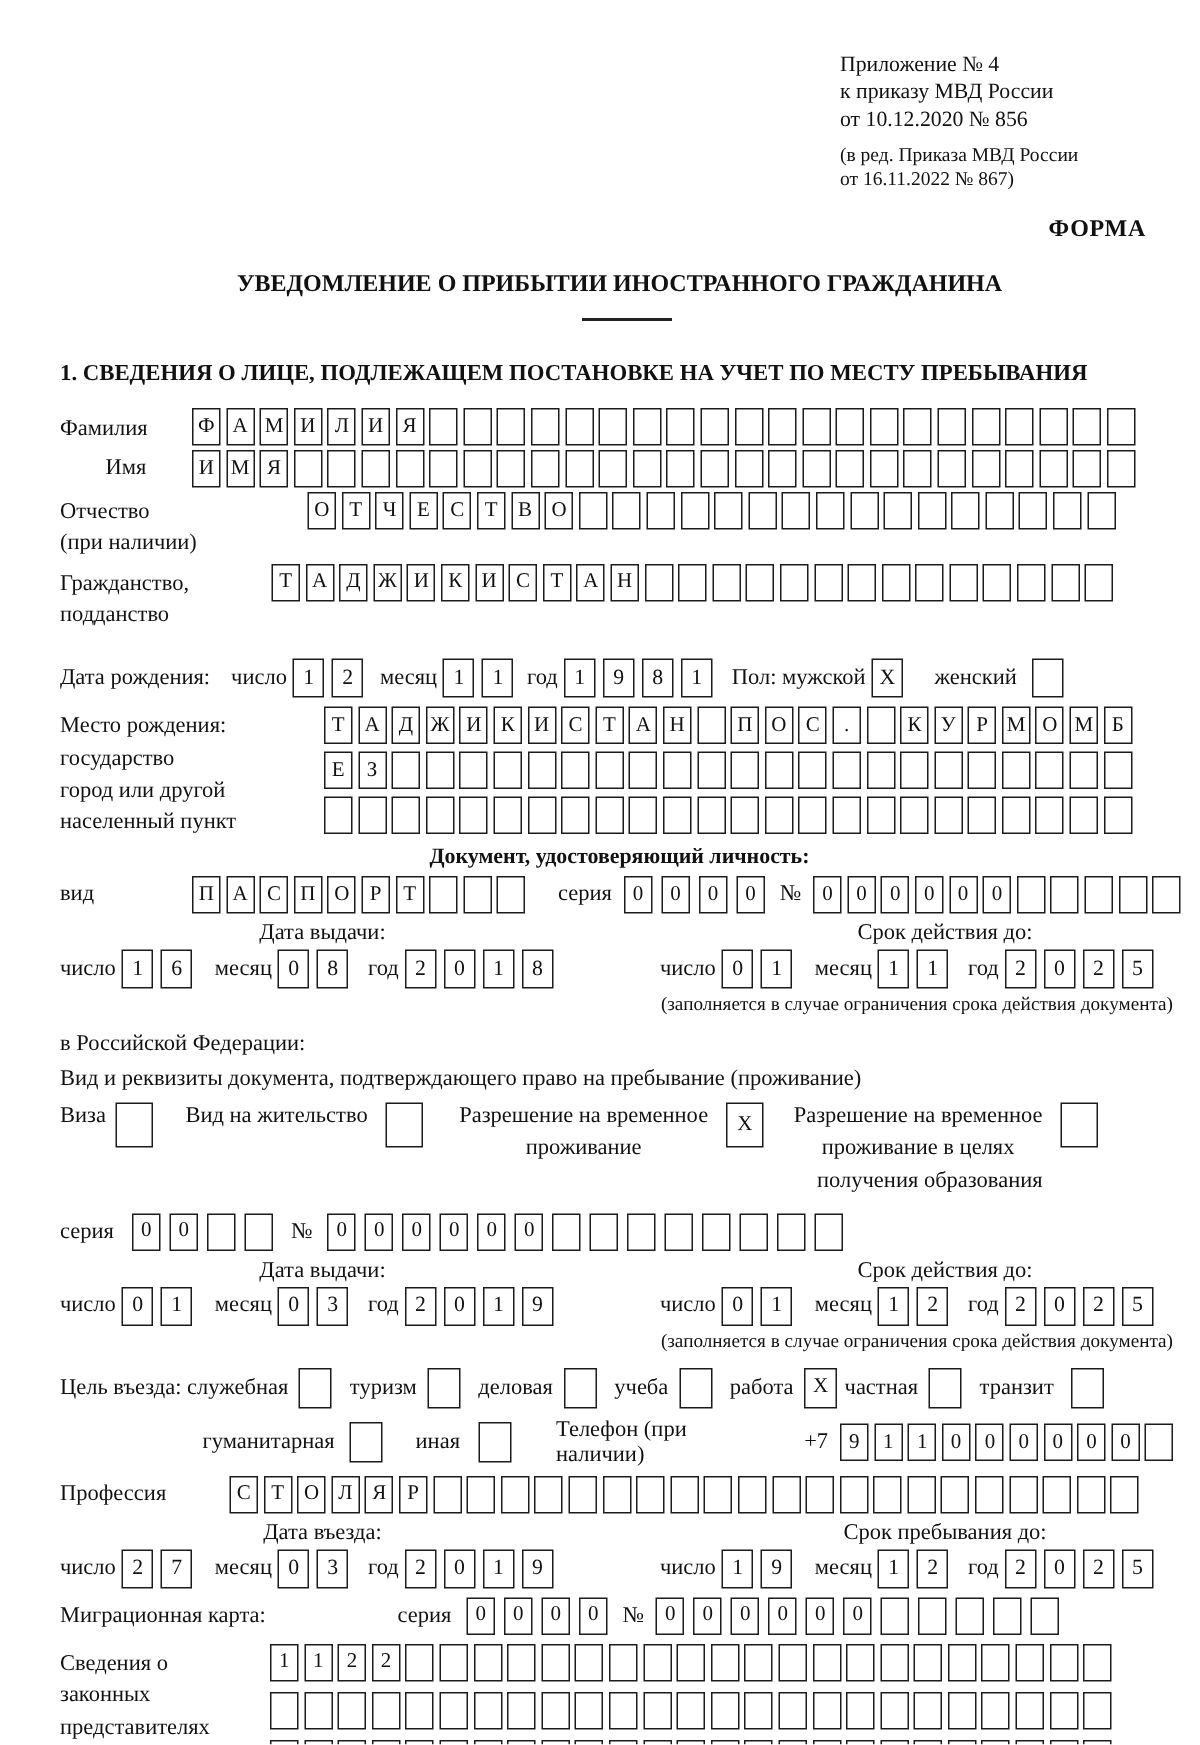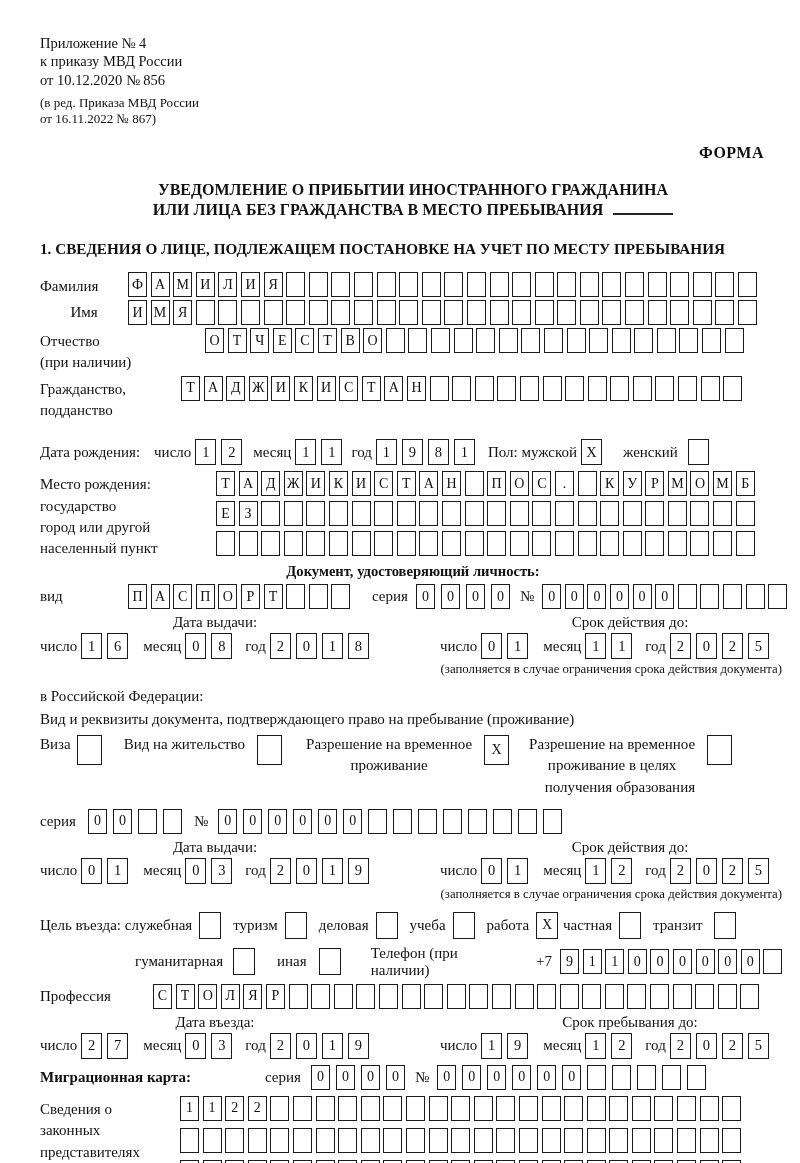--- a/index.html
+++ b/index.html
@@ -2,21 +2,21 @@
 <html><head>
 <meta charset="utf-8">
 <style>
   * { margin:0; padding:0; box-sizing:border-box; }
   html,body { background:#ffffff; }
   .page {
     width:800px; height:1163px; background:#ffffff; overflow:hidden;
     font-family:"Liberation Serif","DejaVu Serif",serif; color:#111;
     padding:34px 14px 0 40px; position:relative;
   }
-  .hdr-block { font-size:14.5px; line-height:1.26; }
+  .hdr-block { margin-left:520px; font-size:14.5px; line-height:1.26; }
   .hdr-rev { font-size:13px; margin-top:6px; line-height:1.26; }
   .form-label { text-align:right; font-weight:bold; font-size:16px; margin-top:16px; padding-right:22px; letter-spacing:.5px; }
   .title { text-align:center; font-weight:bold; font-size:16px; margin-top:18px; line-height:1.28; }
   .blank { display:inline-block; width:60px; border-bottom:2px solid #222; height:14px; margin-left:10px; }
   .sec-heading { font-weight:bold; font-size:15.2px; margin-top:20px; }
 
   .frow { display:flex; align-items:flex-start; margin-top:3px; }
   .frow.c { align-items:center; }
   .flabel { font-size:15px; padding-top:4px; flex:none; }
   .lblcol { flex:none; font-size:15px; line-height:1.38; padding-top:3px; }
@@ -63,21 +63,21 @@
     <div class="hdr-rev">
       <div>(в ред. Приказа МВД России</div>
       <div>от 16.11.2022 № 867)</div>
     </div>
   </div>
 
   <div class="form-label">ФОРМА</div>
 
   <div class="title">
     <div>УВЕДОМЛЕНИЕ О ПРИБЫТИИ ИНОСТРАННОГО ГРАЖДАНИНА</div>
-    <div><span>ИЛИ ЛИЦА БЕЗ ГРАЖДАНСТВА В МЕСТО ПРЕБЫВАНИЯ</span><span class="blank"></span></div>
+    <div><span class="blank"></span></div>
   </div>
 
   <div class="sec-heading">1. СВЕДЕНИЯ О ЛИЦЕ, ПОДЛЕЖАЩЕМ ПОСТАНОВКЕ НА УЧЕТ ПО МЕСТУ ПРЕБЫВАНИЯ</div>
 
   <div class="frow" style="margin-top:14px;align-items:center;">
     <span class="flabel" style="width:88px;">Фамилия</span>
     <span class="boxrow">
         <span class="box">Ф</span>
         <span class="box">А</span>
         <span class="box">М</span>
@@ -629,21 +629,21 @@
             <span class="dbox">2</span>
             <span class="dbox">0</span>
             <span class="dbox">2</span>
             <span class="dbox">5</span>
           </span>
       </div>
     </div>
   </div>
 
   <div class="frow c" style="margin-top:6px;">
-    <span class="flabel" style="padding-top:0;width:225px;font-weight:bold;">Миграционная карта:</span>
+    <span class="flabel" style="padding-top:0;width:225px;">Миграционная карта:</span>
     <span class="dlbl" style="margin-right:10px;">серия</span>
     <span class="boxrow sp">
         <span class="box">0</span>
         <span class="box">0</span>
         <span class="box">0</span>
         <span class="box">0</span>
       </span>
     <span class="dlbl" style="margin-left:4px;margin-right:8px;">№</span>
     <span class="boxrow sp">
         <span class="box">0</span>

